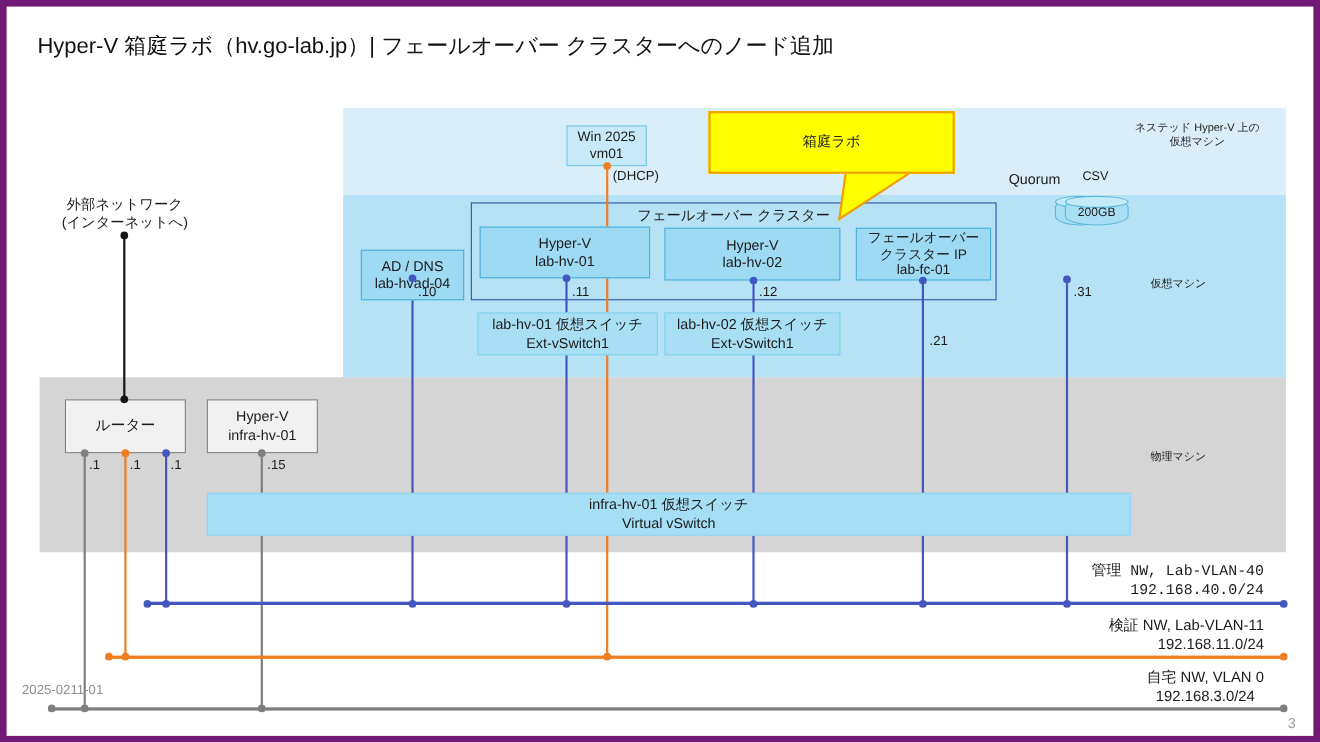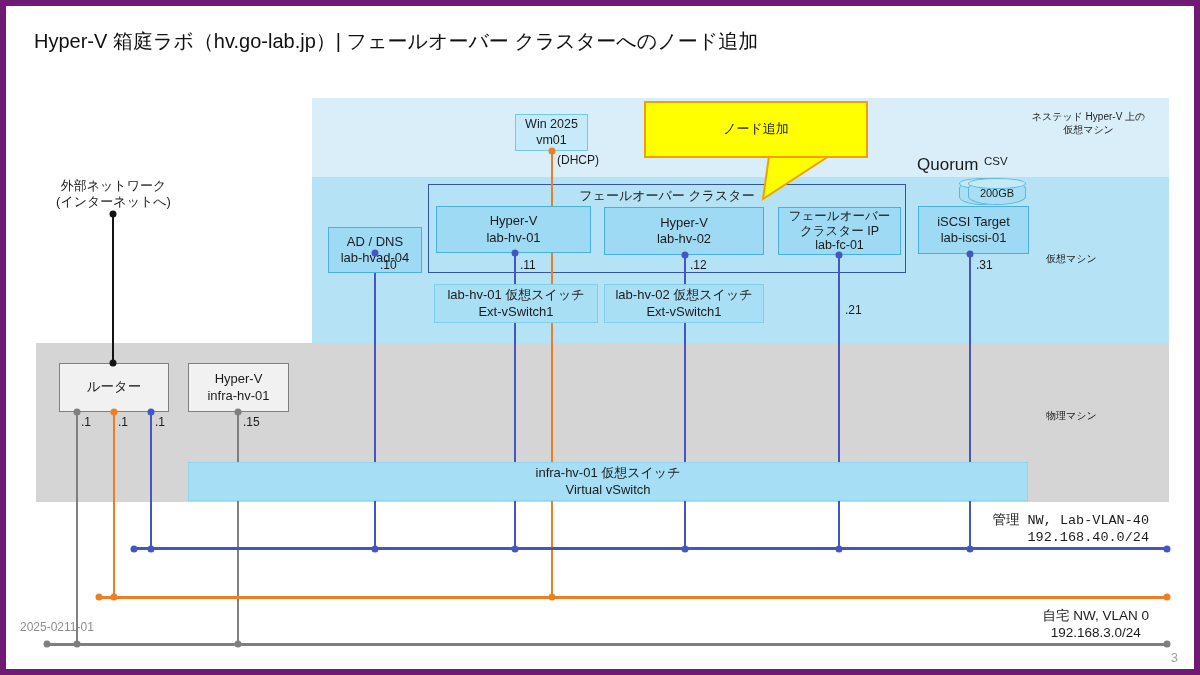--- a/index.html
+++ b/index.html
@@ -89,21 +89,21 @@
   <div class="vline c-blue" style="left:963px;top:248px;height:295px;"></div>
 
   <div class="hline c-blue" style="left:127px;top:541px;width:1034px;"></div>
   <div class="hline c-orange" style="left:93px;top:590px;width:1068px;"></div>
   <div class="hline c-gray" style="left:41px;top:637px;width:1120px;"></div>
 
   <svg class="callout-tail" width="100" height="55">
     <polygon points="23,5 83,5 17,48" fill="#ffff00" stroke="#f0a000" stroke-width="2"></polygon>
   </svg>
   <div class="callout">
-    <div>ノード追加</div>
+    <div>箱庭ラボ</div>
   </div>
 
   <div class="node winbox" style="left:509px;top:108px;width:73px;height:37px;">
     <div>Win 2025</div>
     <div>vm01</div>
   </div>
 
   <div class="node vmbox" style="left:322px;top:201px;width:94px;height:46px;margin-top:20px;">
     <div>AD / DNS</div>
     <div>lab-hvad-04</div>
@@ -114,47 +114,43 @@
   </div>
   <div class="node vmbox" style="left:598px;top:201px;width:160px;height:48px;">
     <div>Hyper-V</div>
     <div>lab-hv-02</div>
   </div>
   <div class="node vmbox" style="left:772px;top:201px;width:123px;height:48px;font-size:12.5px;line-height:1.15;">
     <div>フェールオーバー</div>
     <div>クラスター IP</div>
     <div>lab-fc-01</div>
   </div>
-  <div class="node vmbox" style="left:912px;top:200px;width:111px;height:48px;">
-    <div>iSCSI Target</div>
-    <div>lab-iscsi-01</div>
-  </div>
 
   <div class="node swbox" style="left:428px;top:278px;width:164px;height:39px;">
     <div>lab-hv-01 仮想スイッチ</div>
     <div>Ext-vSwitch1</div>
   </div>
   <div class="node swbox" style="left:598px;top:278px;width:160px;height:39px;">
     <div>lab-hv-02 仮想スイッチ</div>
     <div>Ext-vSwitch1</div>
   </div>
-  <div class="node bigsw" style="left:182px;top:456px;width:840px;height:39px;">
+  <div class="node bigsw" style="left:182px;top:442px;width:840px;height:39px;">
     <div>infra-hv-01 仮想スイッチ</div>
     <div>Virtual vSwitch</div>
   </div>
 
   <div class="node graybox" style="left:53px;top:357px;width:110px;height:49px;font-size:13.5px;align-items:center;">
     <div>ルーター</div>
   </div>
   <div class="node graybox" style="left:182px;top:357px;width:101px;height:49px;">
     <div>Hyper-V</div>
     <div>infra-hv-01</div>
   </div>
 
-  <div class="iplabel" style="left:911px;top:149px;font-size:17px;">Quorum</div>
+  <div class="iplabel" style="left:911px;top:149px;font-size:13px;">Quorum</div>
   <div class="iplabel" style="left:978px;top:149px;font-size:11.5px;">CSV</div>
   <div class="disk" style="left:912px;top:174px;width:44px;height:23px;margin-left:41px;">
     <div class="disk-cap"></div>
     <span>1GB</span>
   </div>
   <div class="disk" style="left:962px;top:174px;width:56px;height:23px;">
     <div class="disk-cap"></div>
     <span>200GB</span>
   </div>
 
@@ -170,20 +166,24 @@
   <div class="iplabel" style="left:839px;top:252px;margin-top:45px;">.21</div>
   <div class="iplabel" style="left:970px;top:252px;">.31</div>
   <div class="iplabel" style="left:75px;top:409px;">.1</div>
   <div class="iplabel" style="left:112px;top:409px;">.1</div>
   <div class="iplabel" style="left:149px;top:409px;">.1</div>
   <div class="iplabel" style="left:237px;top:409px;">.15</div>
 
   <div class="netlabel" style="top:507px;font-family:Liberation Mono, monospace;">
     <div>管理 NW, Lab-VLAN-40</div>
     <div>192.168.40.0/24</div>
+  </div>
+  <div class="netlabel" style="top:555px;">
+    <div>検証 NW, Lab-VLAN-11</div>
+    <div>192.168.11.0/24</div>
   </div>
   <div class="netlabel" style="top:602px;text-align:center;">
     <div>自宅 NW, VLAN 0</div>
     <div>192.168.3.0/24</div>
   </div>
 
   <div class="dot d-black" style="left:107px;top:208px;"></div>
   <div class="dot d-black" style="left:107px;top:357px;"></div>
   <div class="dot d-gray" style="left:71px;top:406px;"></div>
   <div class="dot d-orange" style="left:108px;top:406px;"></div>

